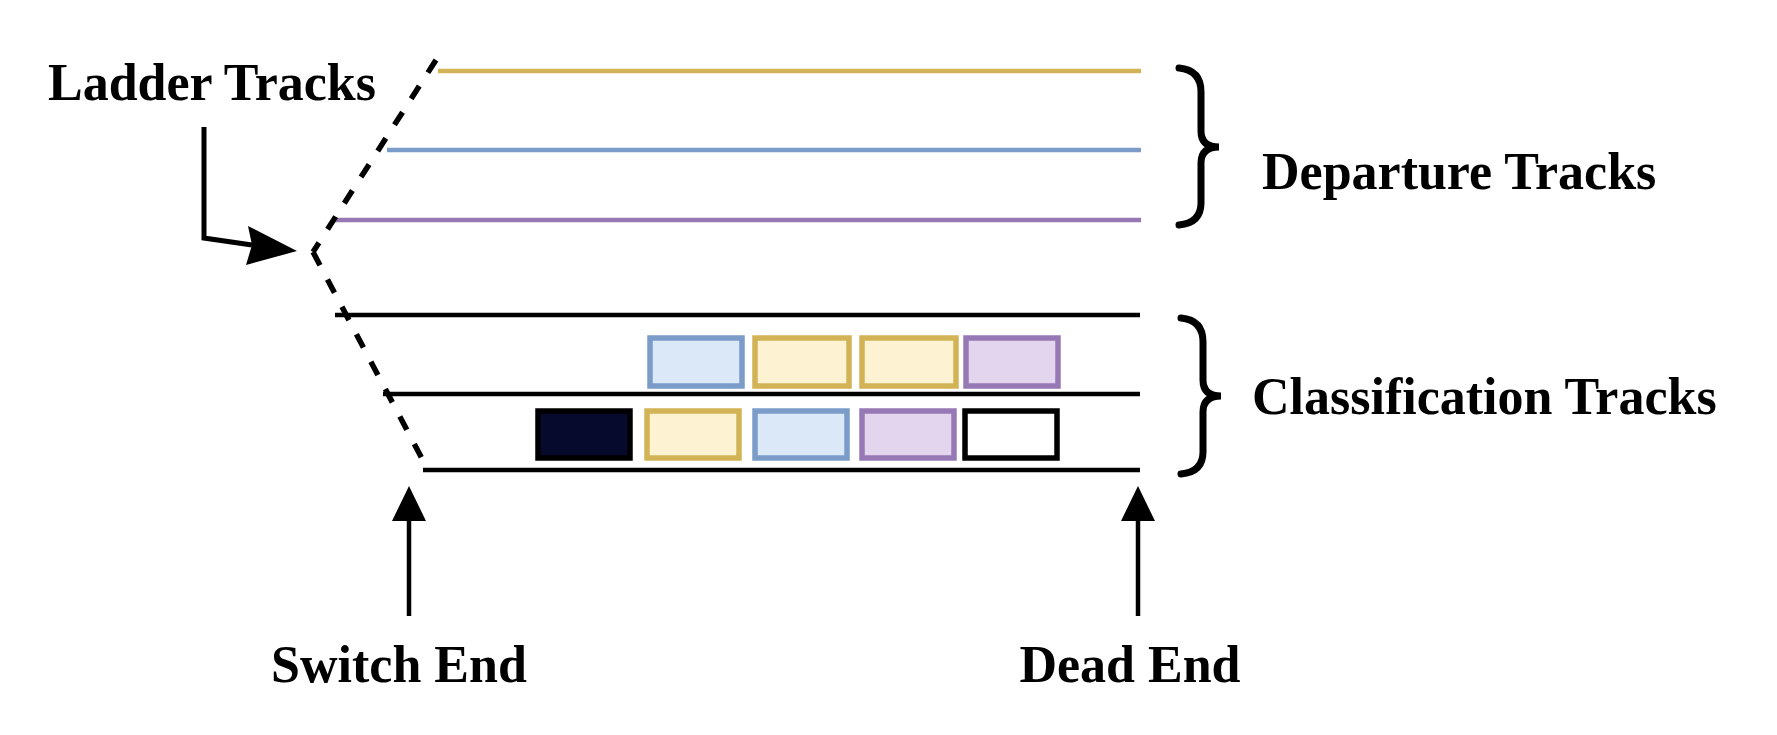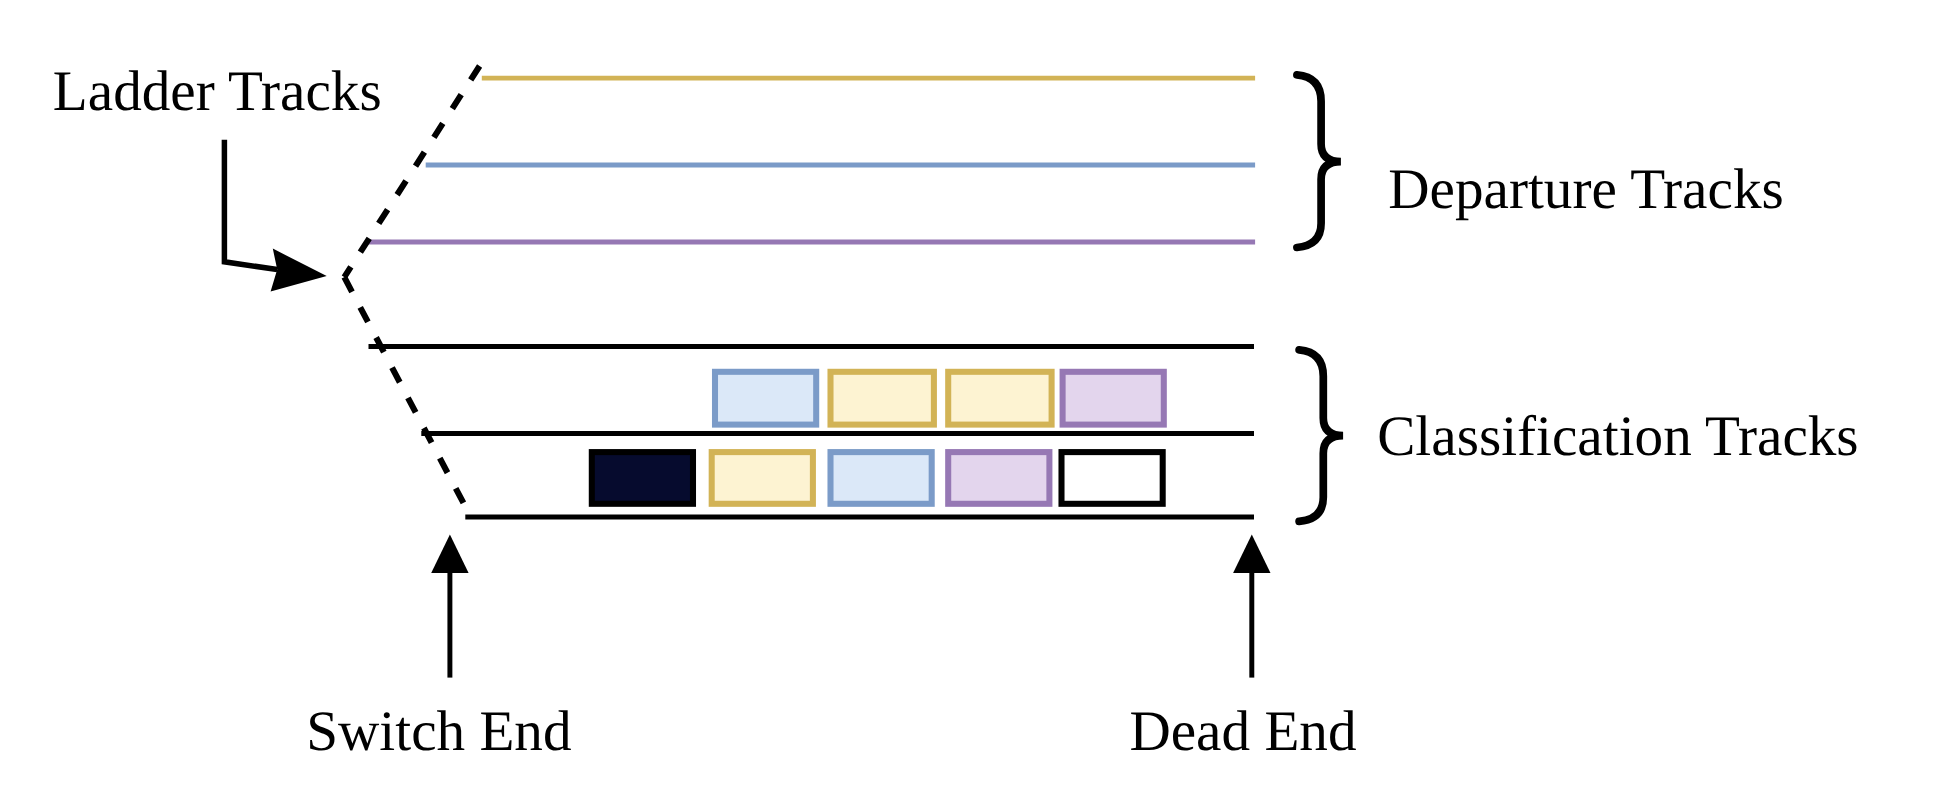--- a/index.html
+++ b/index.html
@@ -1,17 +1,17 @@
 <!DOCTYPE html>
 <html><head>
 <meta charset="utf-8">
 <style>
   html,body{margin:0;padding:0;background:#ffffff;}
   .stage{position:relative;width:1777px;height:735px;background:#ffffff;overflow:hidden;
-         font-family:"Liberation Serif", serif;}
+         font-family:"Liberation Serif", serif;font-weight:bold;}
   svg{display:block;}
   text{font-family:"Liberation Serif", serif;fill:#000000;}
   .diagram-label{font-size:52px;}
 </style>
 </head>
 <body>
 
 <div class="stage">
   <svg width="1777" height="735" viewBox="0 0 1777 735" xmlns="http://www.w3.org/2000/svg">
 

